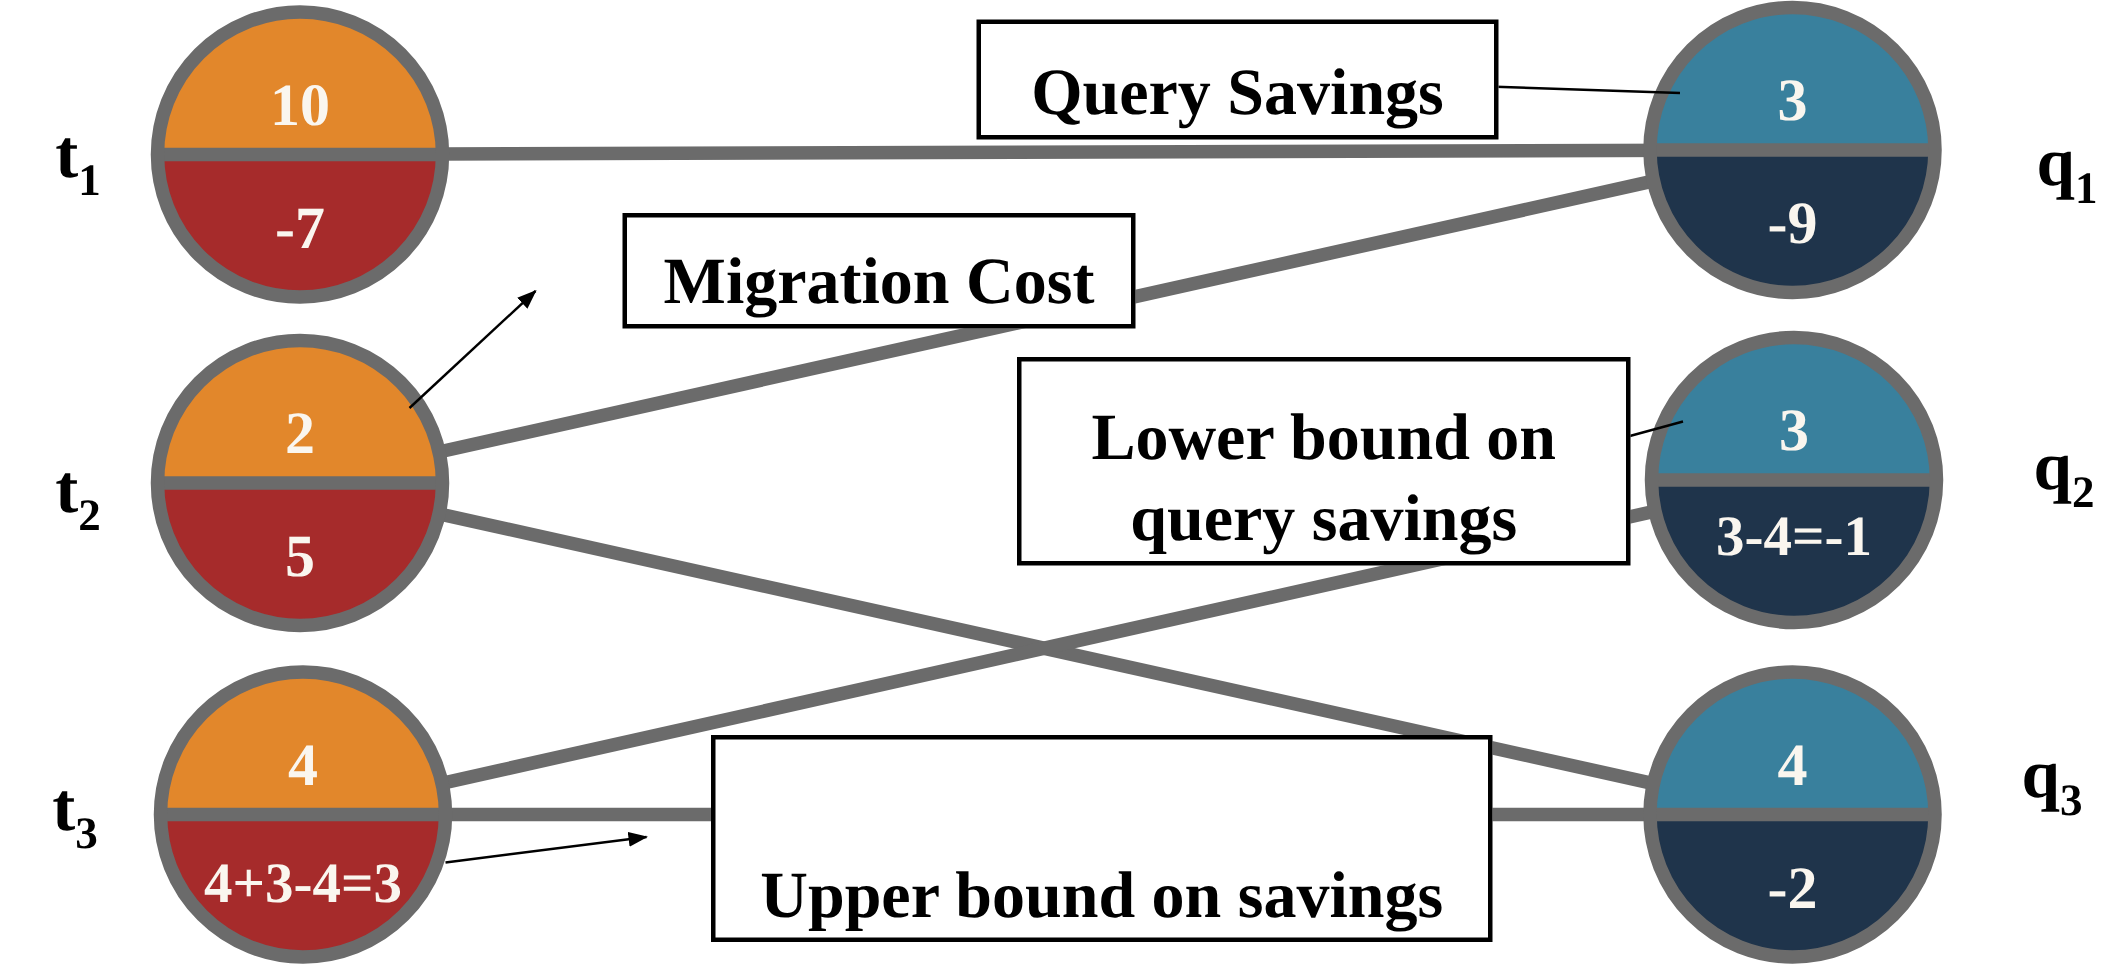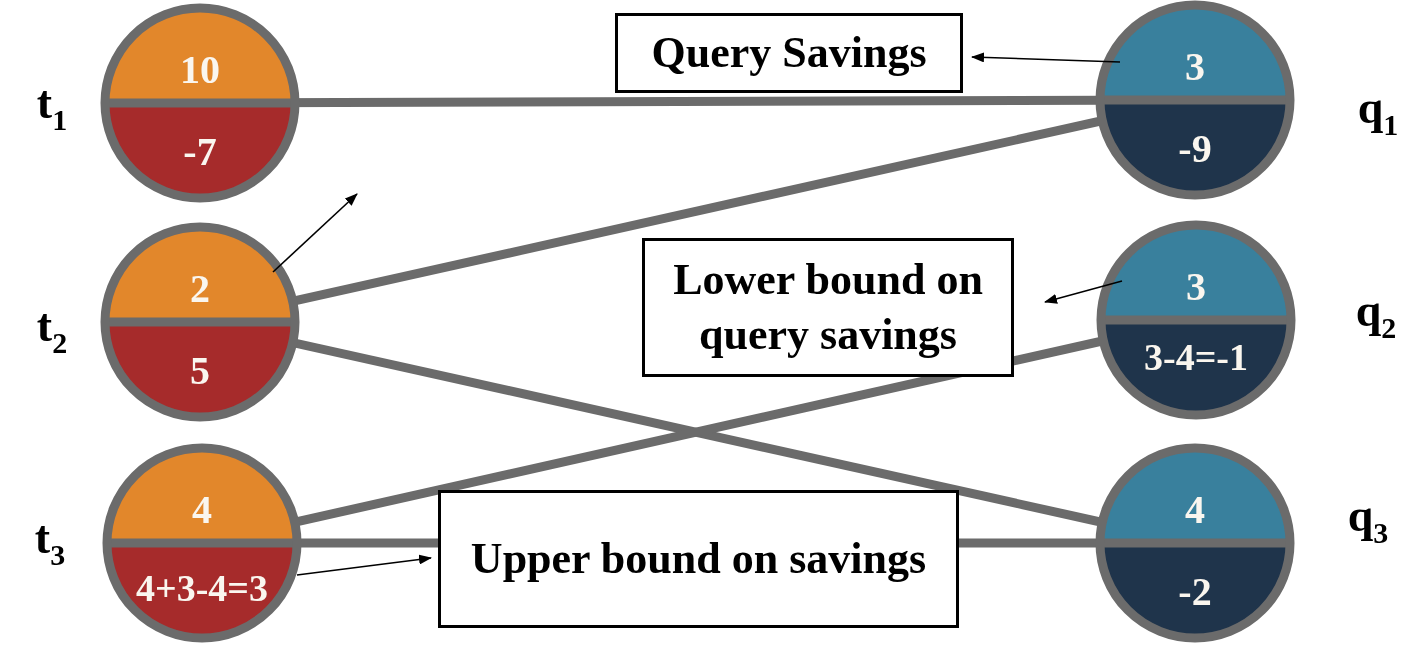--- a/index.html
+++ b/index.html
@@ -26,28 +26,29 @@
   .nv-small{font-size:38px;}
   .nl{fill:#000;font-family:"Liberation Serif","DejaVu Serif",serif;font-size:46px;text-anchor:middle;}
   .nl .sub{font-size:30px;}
   .arrow{stroke:#000;stroke-width:1.6;fill:none;marker-end:url(#ah);}
 
   
   .box{
     position:absolute;box-sizing:border-box;
     background:var(--annotation-bg,#fff);
     border:3px solid var(--annotation-border,#000);
-    display:flex;flex-direction:column;justify-content:center;align-items:center;
+    display:flex;flex-direction:column;justify-content:flex-end;align-items:center;
     font-size:44px;line-height:1.24;color:#000;text-align:center;
     white-space:nowrap;
+    margin-left:36px;
   }
   .box span{display:block;}
   .box-query-savings{left:615px;top:13px;width:348px;height:80px;}
   .box-migration-cost{left:379px;top:142px;width:342px;height:77px;}
-  .box-lower-bound{left:642px;top:238px;width:372px;height:139px;}
+  .box-lower-bound{left:642px;top:238px;width:409px;height:139px;}
   .box-upper-bound{left:438px;top:490px;width:521px;height:138px;}
 </style>
 </head>
 <body>
 
 <div class="stage">
 
   <svg width="1412" height="649" viewBox="0 0 1412 649">
     <defs>
       <marker id="ah" markerUnits="userSpaceOnUse" markerWidth="13" markerHeight="10" refX="12" refY="5" orient="auto">
@@ -131,20 +132,23 @@
       <line class="arrow" x1="273" y1="272" x2="357" y2="194"></line>
       <line class="arrow" x1="1122" y1="281" x2="1045" y2="302"></line>
       <line class="arrow" x1="297" y1="575" x2="431" y2="558"></line>
     </g>
   </svg>
 
   <div class="box box-query-savings">
     <span>Query Savings</span>
   </div>
 
+  <div class="box box-migration-cost">
+    <span>Migration Cost</span>
+  </div>
 
   <div class="box box-lower-bound">
     <span>Lower bound on</span>
     <span>query savings</span>
   </div>
 
   <div class="box box-upper-bound">
     <span>Upper bound on savings</span>
   </div>
 

